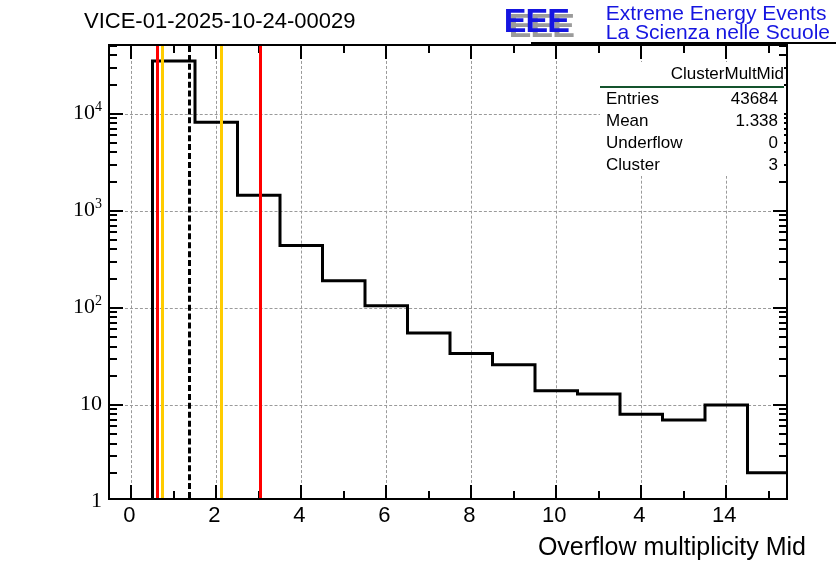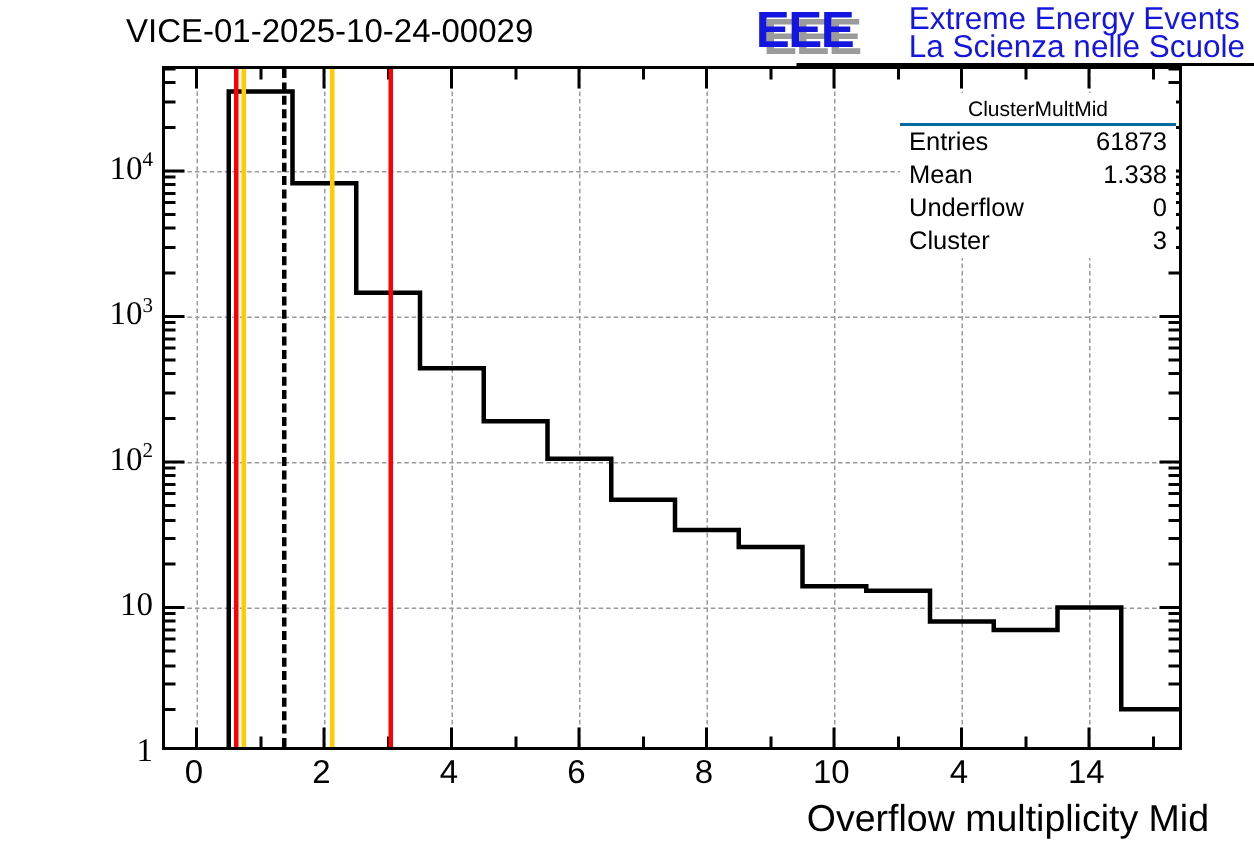--- a/index.html
+++ b/index.html
@@ -86,22 +86,22 @@
   .vline.dashed{width:0;border-left:3px dashed #000;}
 
   
   #stats{
     position:absolute;left:600px;top:62px;width:184px;
     background:#fff;border:none;
     font-family:"Liberation Sans",sans-serif;color:#000;
     padding:0;
   }
   #stats .stats-title{
-    text-align:center;font-size:14px;padding:2px 0 2px 0;
-    border-bottom:2px solid #0369a1;white-space:nowrap;
+    text-align:right;font-size:17px;padding:2px 0 2px 0;
+    border-bottom:2px solid #14532d;white-space:nowrap;
   }
   #stats .stats-row{
     display:flex;justify-content:space-between;font-size:17px;
     padding:1px 6px 1px 6px;white-space:nowrap;
   }
   #stats .stats-row .k{text-align:left;}
   #stats .stats-row .v{text-align:right;}
 </style>
 </head>
 <body>
@@ -278,21 +278,21 @@
       <div class="xlab" style="left: 616.25px;">14</div>
     </div>
 
   <div class="axis-title">Overflow multiplicity Mid</div>
 
   <div id="stats">
     <div class="stats-title">ClusterMultMid</div>
     <div id="stats-rows">
         <div class="stats-row">
           <span class="k">Entries</span>
-          <span class="v">61873</span>
+          <span class="v">43684</span>
         </div>
         <div class="stats-row">
           <span class="k">Mean</span>
           <span class="v">1.338</span>
         </div>
         <div class="stats-row">
           <span class="k">Underflow</span>
           <span class="v">0</span>
         </div>
         <div class="stats-row">

